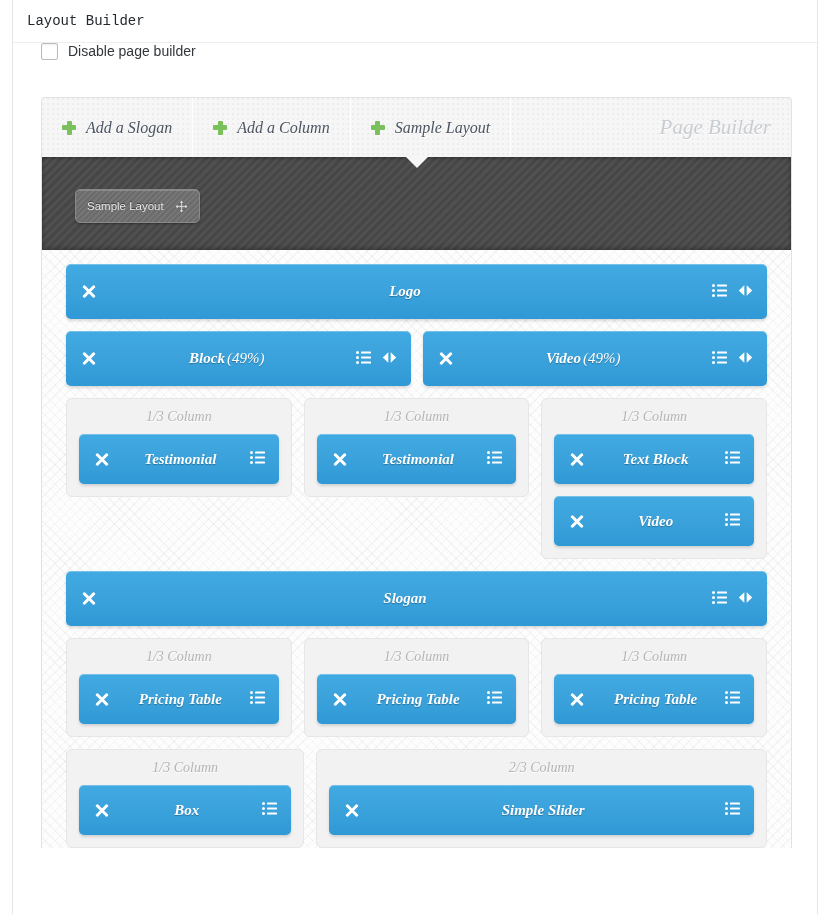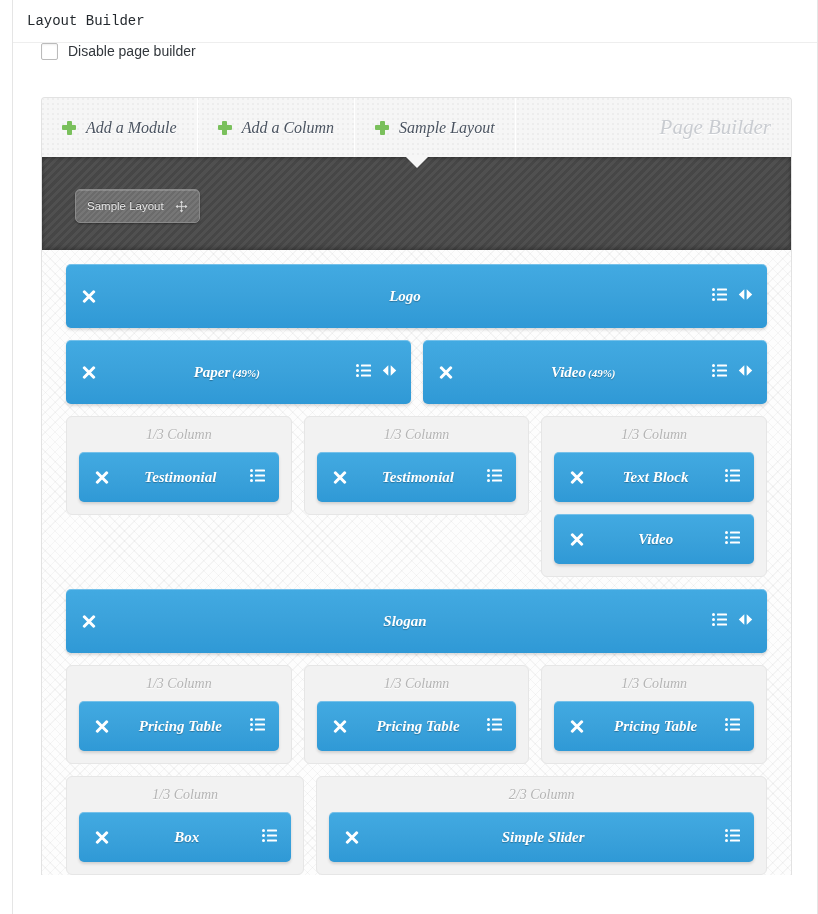--- a/index.html
+++ b/index.html
@@ -207,21 +207,21 @@
       repeating-linear-gradient(45deg, rgba(0,0,0,0.035) 0 1px, transparent 1px 7px),
       repeating-linear-gradient(-45deg, rgba(0,0,0,0.035) 0 1px, transparent 1px 7px);
     box-sizing: border-box;
   }
 
   
   .mod {
     position: relative;
     display: flex;
     align-items: center;
-    height: 64px;
+    height: 55px;
     border-radius: 5px;
     background: #3aa4dd;
     background-image: linear-gradient(to bottom, #42aae2 0%, #3ba2db 48%, #2f99d6 100%);
     box-shadow: 0 2px 3px rgba(0,0,0,.14), inset 0 1px 0 rgba(255,255,255,.28);
     box-sizing: border-box;
     cursor: move;
     margin-bottom: 12px;
     padding: 0 14px 0 14px;
   }
   .mod.small { height: 50px; align-items: center; }
@@ -230,22 +230,22 @@
     text-align: center;
     font-family: "Liberation Serif", serif;
     font-style: italic;
     font-weight: bold;
     font-size: 15px;
     color: #ffffff;
     text-shadow: 0 1px 1px rgba(0,0,0,.28);
     white-space: nowrap;
   }
   .mod-title .pct {
-    font-size: 11px;
-    font-weight: bold;
+    font-size: 15px;
+    font-weight: normal;
     margin-left: 2px;
   }
 
   .x-btn {
     width: 18px; height: 18px;
     flex: 0 0 auto;
     position: relative;
     cursor: pointer;
   }
   .x-btn::before, .x-btn::after {
@@ -311,21 +311,21 @@
     <div class="disable-row">
       <div class="cb"></div>
       <div class="disable-label">Disable page builder</div>
     </div>
 
     <div class="builder">
 
       <div class="tabs">
         <div class="tab">
           <span class="plus"></span>
-          <span class="tab-label">Add a Module</span>
+          <span class="tab-label">Add a Slogan</span>
         </div>
         <div class="tab">
           <span class="plus"></span>
           <span class="tab-label">Add a Column</span>
         </div>
         <div class="tab">
           <span class="plus"></span>
           <span class="tab-label">Sample Layout</span>
         </div>
         <div class="tab tab-title">
@@ -372,21 +372,21 @@
                 </g>
                   </svg>
               </span>
             </span>
           </div>
         </div>
 
         <div class="cols" style="gap:12px;">
           <div class="mod" style="flex:1 1 0;margin-bottom:0;">
             <span class="x-btn"></span>
-            <span class="mod-title"><span>Paper</span><span class="pct">(49%)</span></span>
+            <span class="mod-title"><span>Block</span><span class="pct">(49%)</span></span>
             <span class="icon-group">
               <span class="ic">
                 <svg width="15" height="13" viewBox="0 0 15 13">
                     <g fill="#fff">
                   <circle cx="1.5" cy="1.5" r="1.5"></circle>
                       <rect x="5" y="0.4" width="10" height="2.2" rx="0.6"></rect>
                   <circle cx="1.5" cy="6.5" r="1.5"></circle>
                       <rect x="5" y="5.4" width="10" height="2.2" rx="0.6"></rect>
                   <circle cx="1.5" cy="11.5" r="1.5"></circle>
                       <rect x="5" y="10.4" width="10" height="2.2" rx="0.6"></rect>

